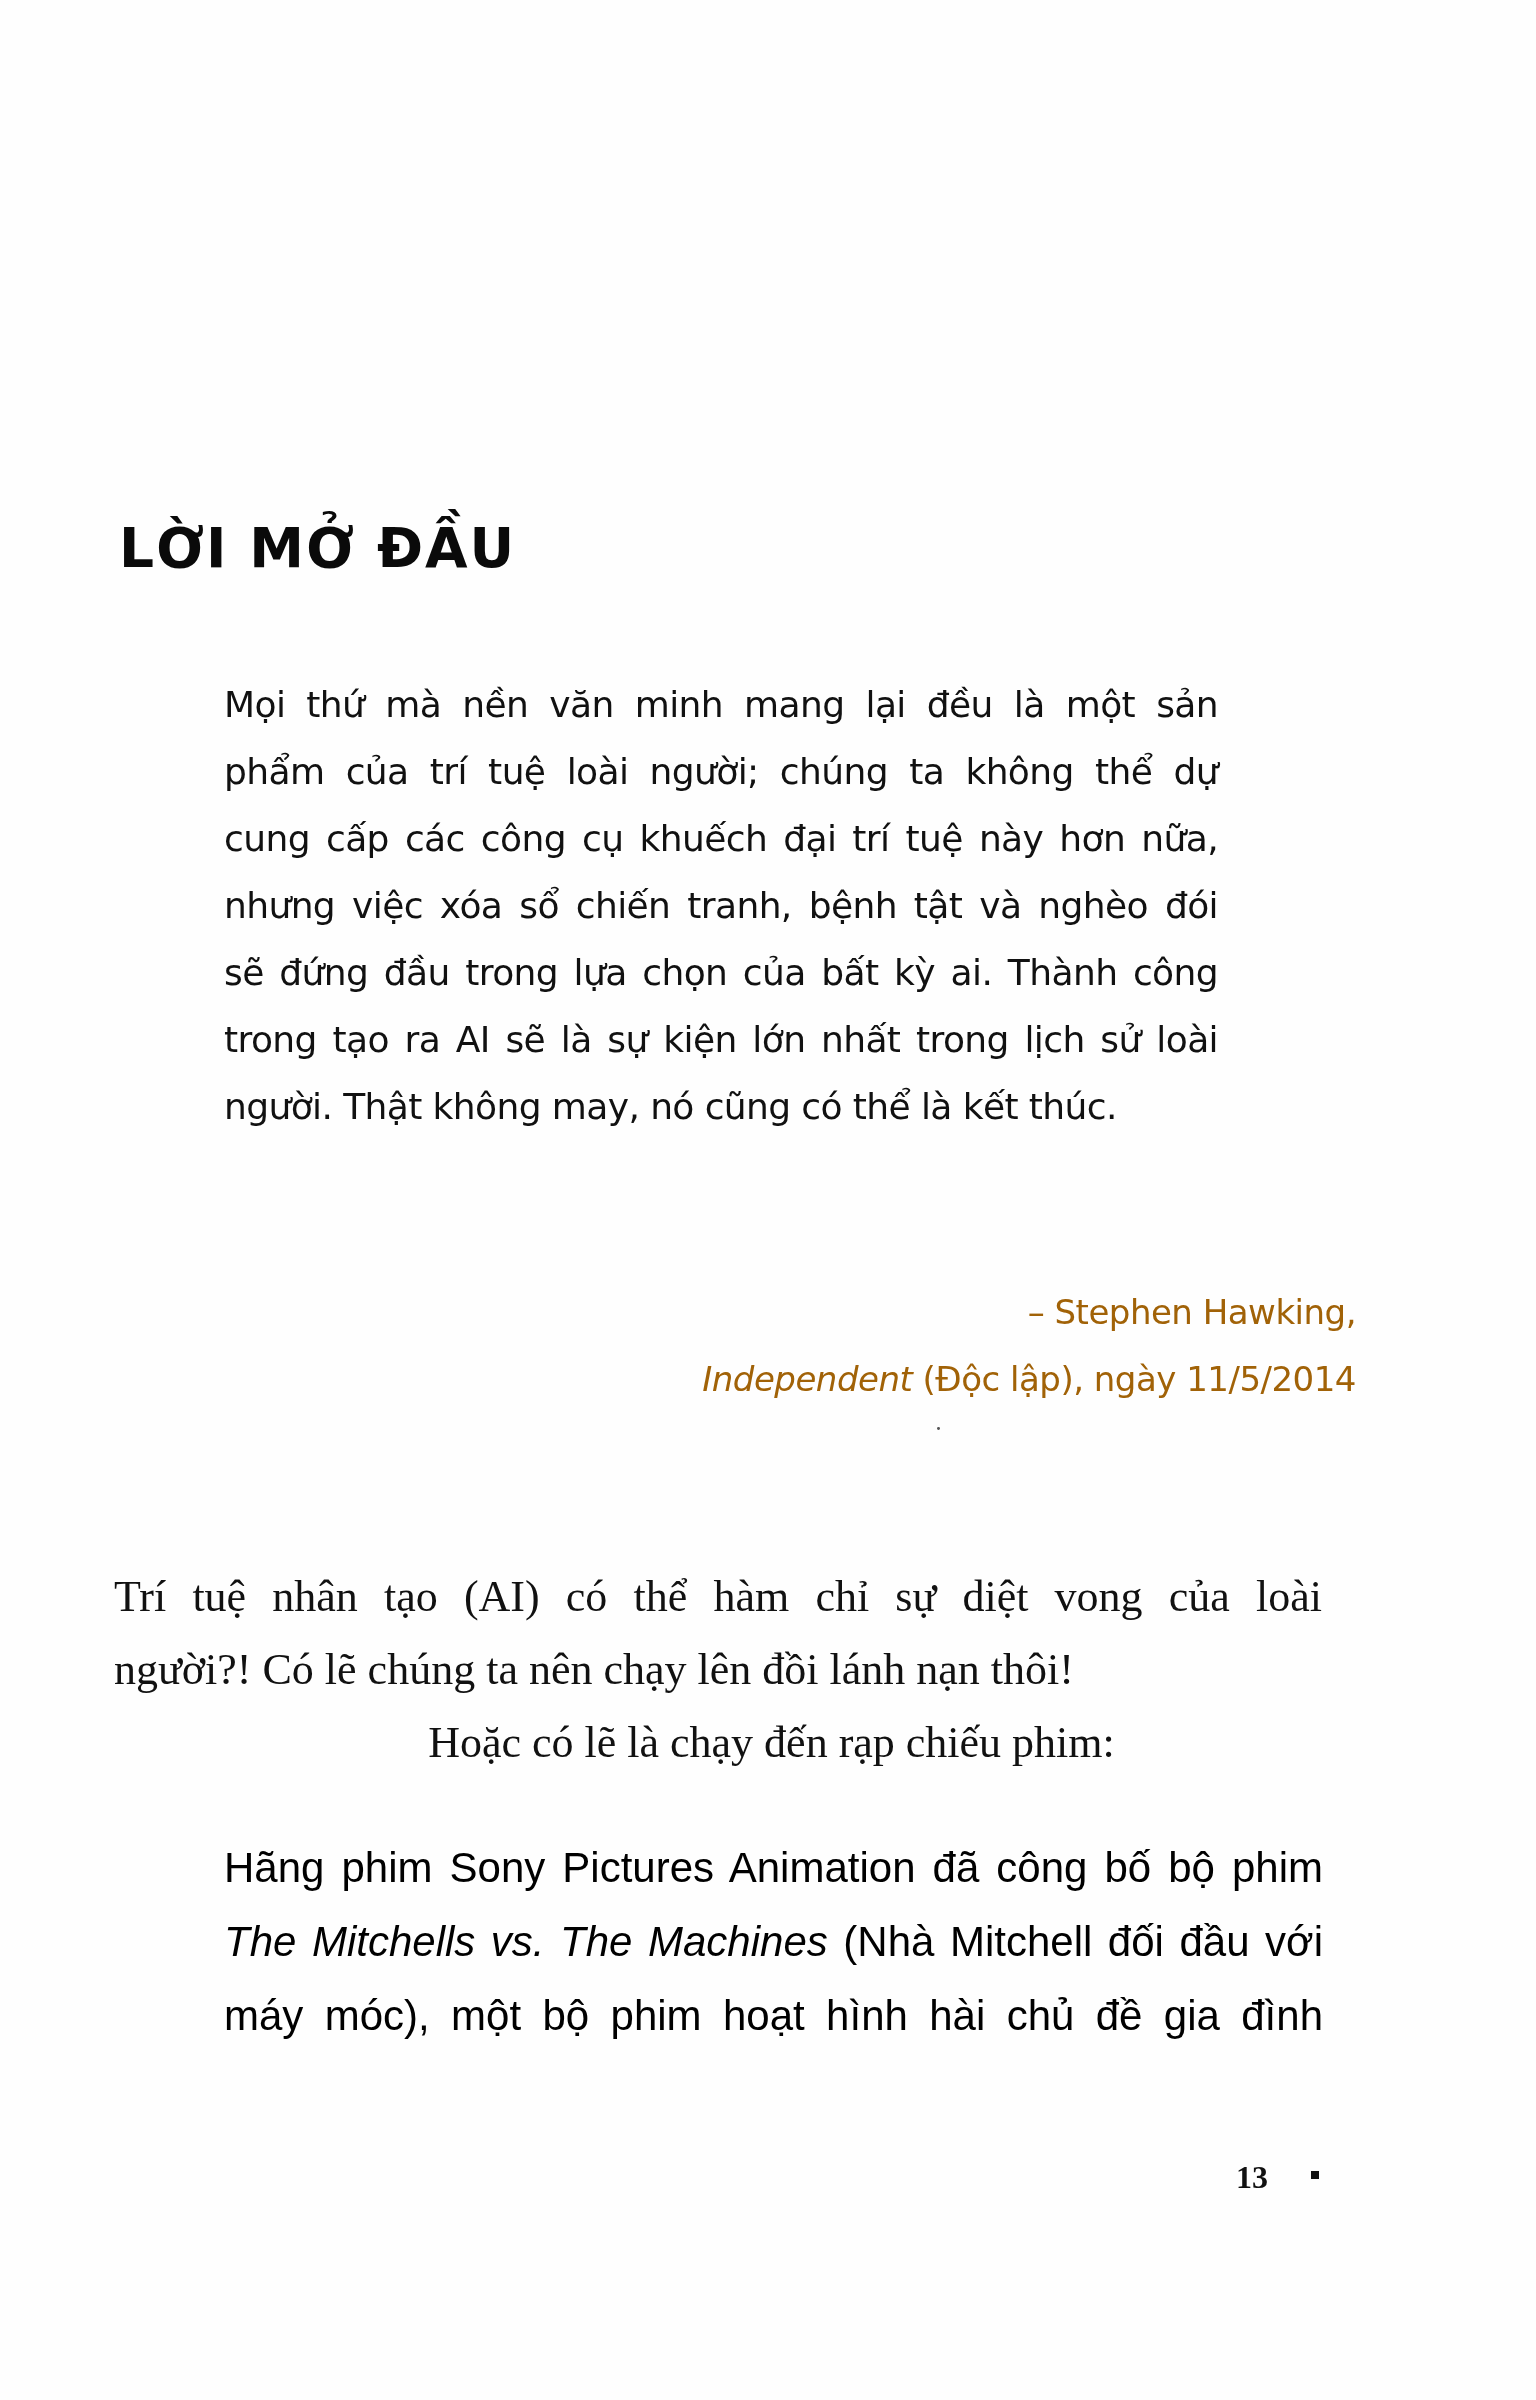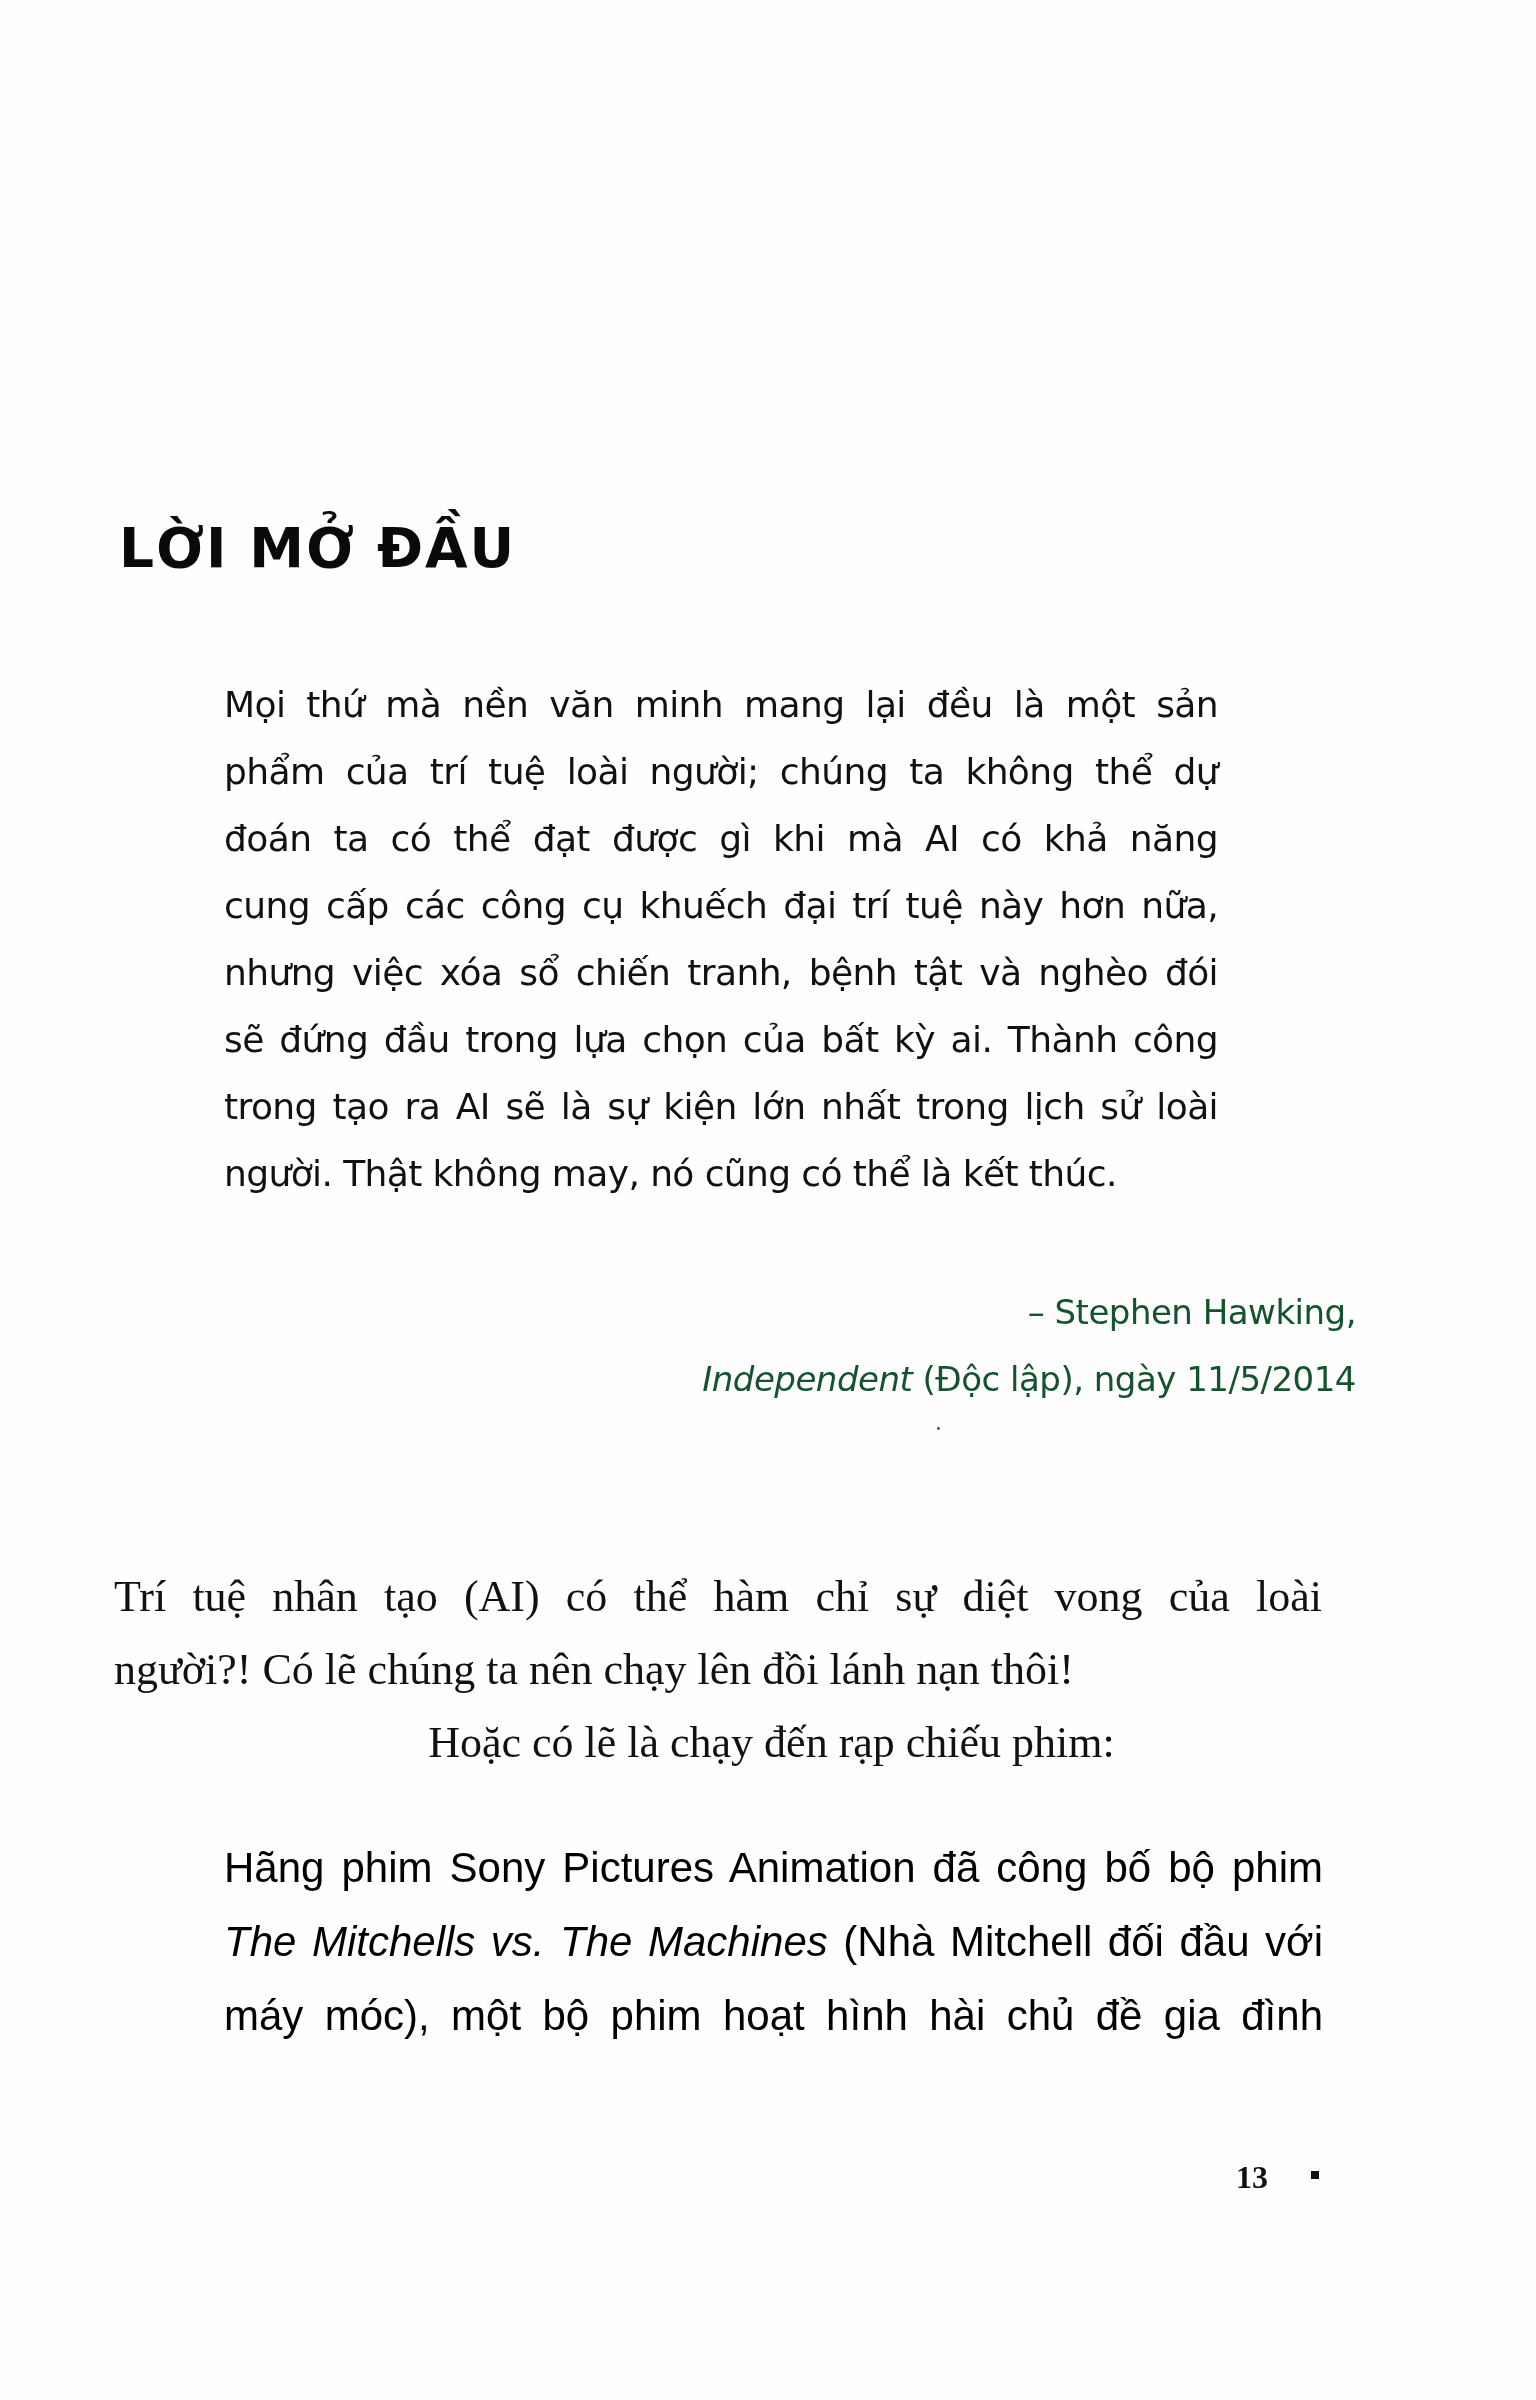--- a/index.html
+++ b/index.html
@@ -20,21 +20,21 @@
       font-family: "DejaVu Sans", sans-serif; font-size: 36px; line-height: 67px;
       color: #111;
       letter-spacing: -0.6px;
     }
     .epigraph .line { display: block; white-space: nowrap; text-align: justify; text-align-last: justify; }
     .epigraph .line.last { text-align-last: left; }
 
     .attribution {
       position: absolute; right: 209px; top: 1279px;
       font-family: "DejaVu Sans", sans-serif; font-size: 34px; line-height: 67px;
-      text-align: right; color: #14532d; letter-spacing: -0.5px; margin-left: 44px;
+      text-align: right; color: #a16207; letter-spacing: -0.5px; margin-left: 44px;
     }
     .attribution span.block { display: block; white-space: nowrap; }
     .attribution em { font-style: italic; }
 
     .body {
       position: absolute; left: 114px; top: 1560px; width: 1208px;
       font-family: "Liberation Serif", serif; font-size: 44px; line-height: 73px; color: #111;
     }
     .body .line { display: block; white-space: nowrap; }
     .body .line.justify { text-align: justify; text-align-last: justify; }
@@ -60,21 +60,20 @@
 </head>
 <body>
 
 <div class="page">
 
   <h1 class="chapter-title" style="margin:0;">LỜI MỞ ĐẦU</h1>
 
   <div class="epigraph">
     <span class="line">Mọi thứ mà nền văn minh mang lại đều là một sản</span>
     <span class="line">phẩm của trí tuệ loài người; chúng ta không thể dự</span>
-    <span class="line">đoán ta có thể đạt được gì khi mà AI có khả năng</span>
     <span class="line">cung cấp các công cụ khuếch đại trí tuệ này hơn nữa,</span>
     <span class="line">nhưng việc xóa sổ chiến tranh, bệnh tật và nghèo đói</span>
     <span class="line">sẽ đứng đầu trong lựa chọn của bất kỳ ai. Thành công</span>
     <span class="line">trong tạo ra AI sẽ là sự kiện lớn nhất trong lịch sử loài</span>
     <span class="line last">người. Thật không may, nó cũng có thể là kết thúc.</span>
   </div>
 
   <div class="attribution">
     <span class="block">– Stephen Hawking,</span>
     <span class="block"><em>Independent</em><span> (Độc lập), ngày 11/5/2014</span></span>

